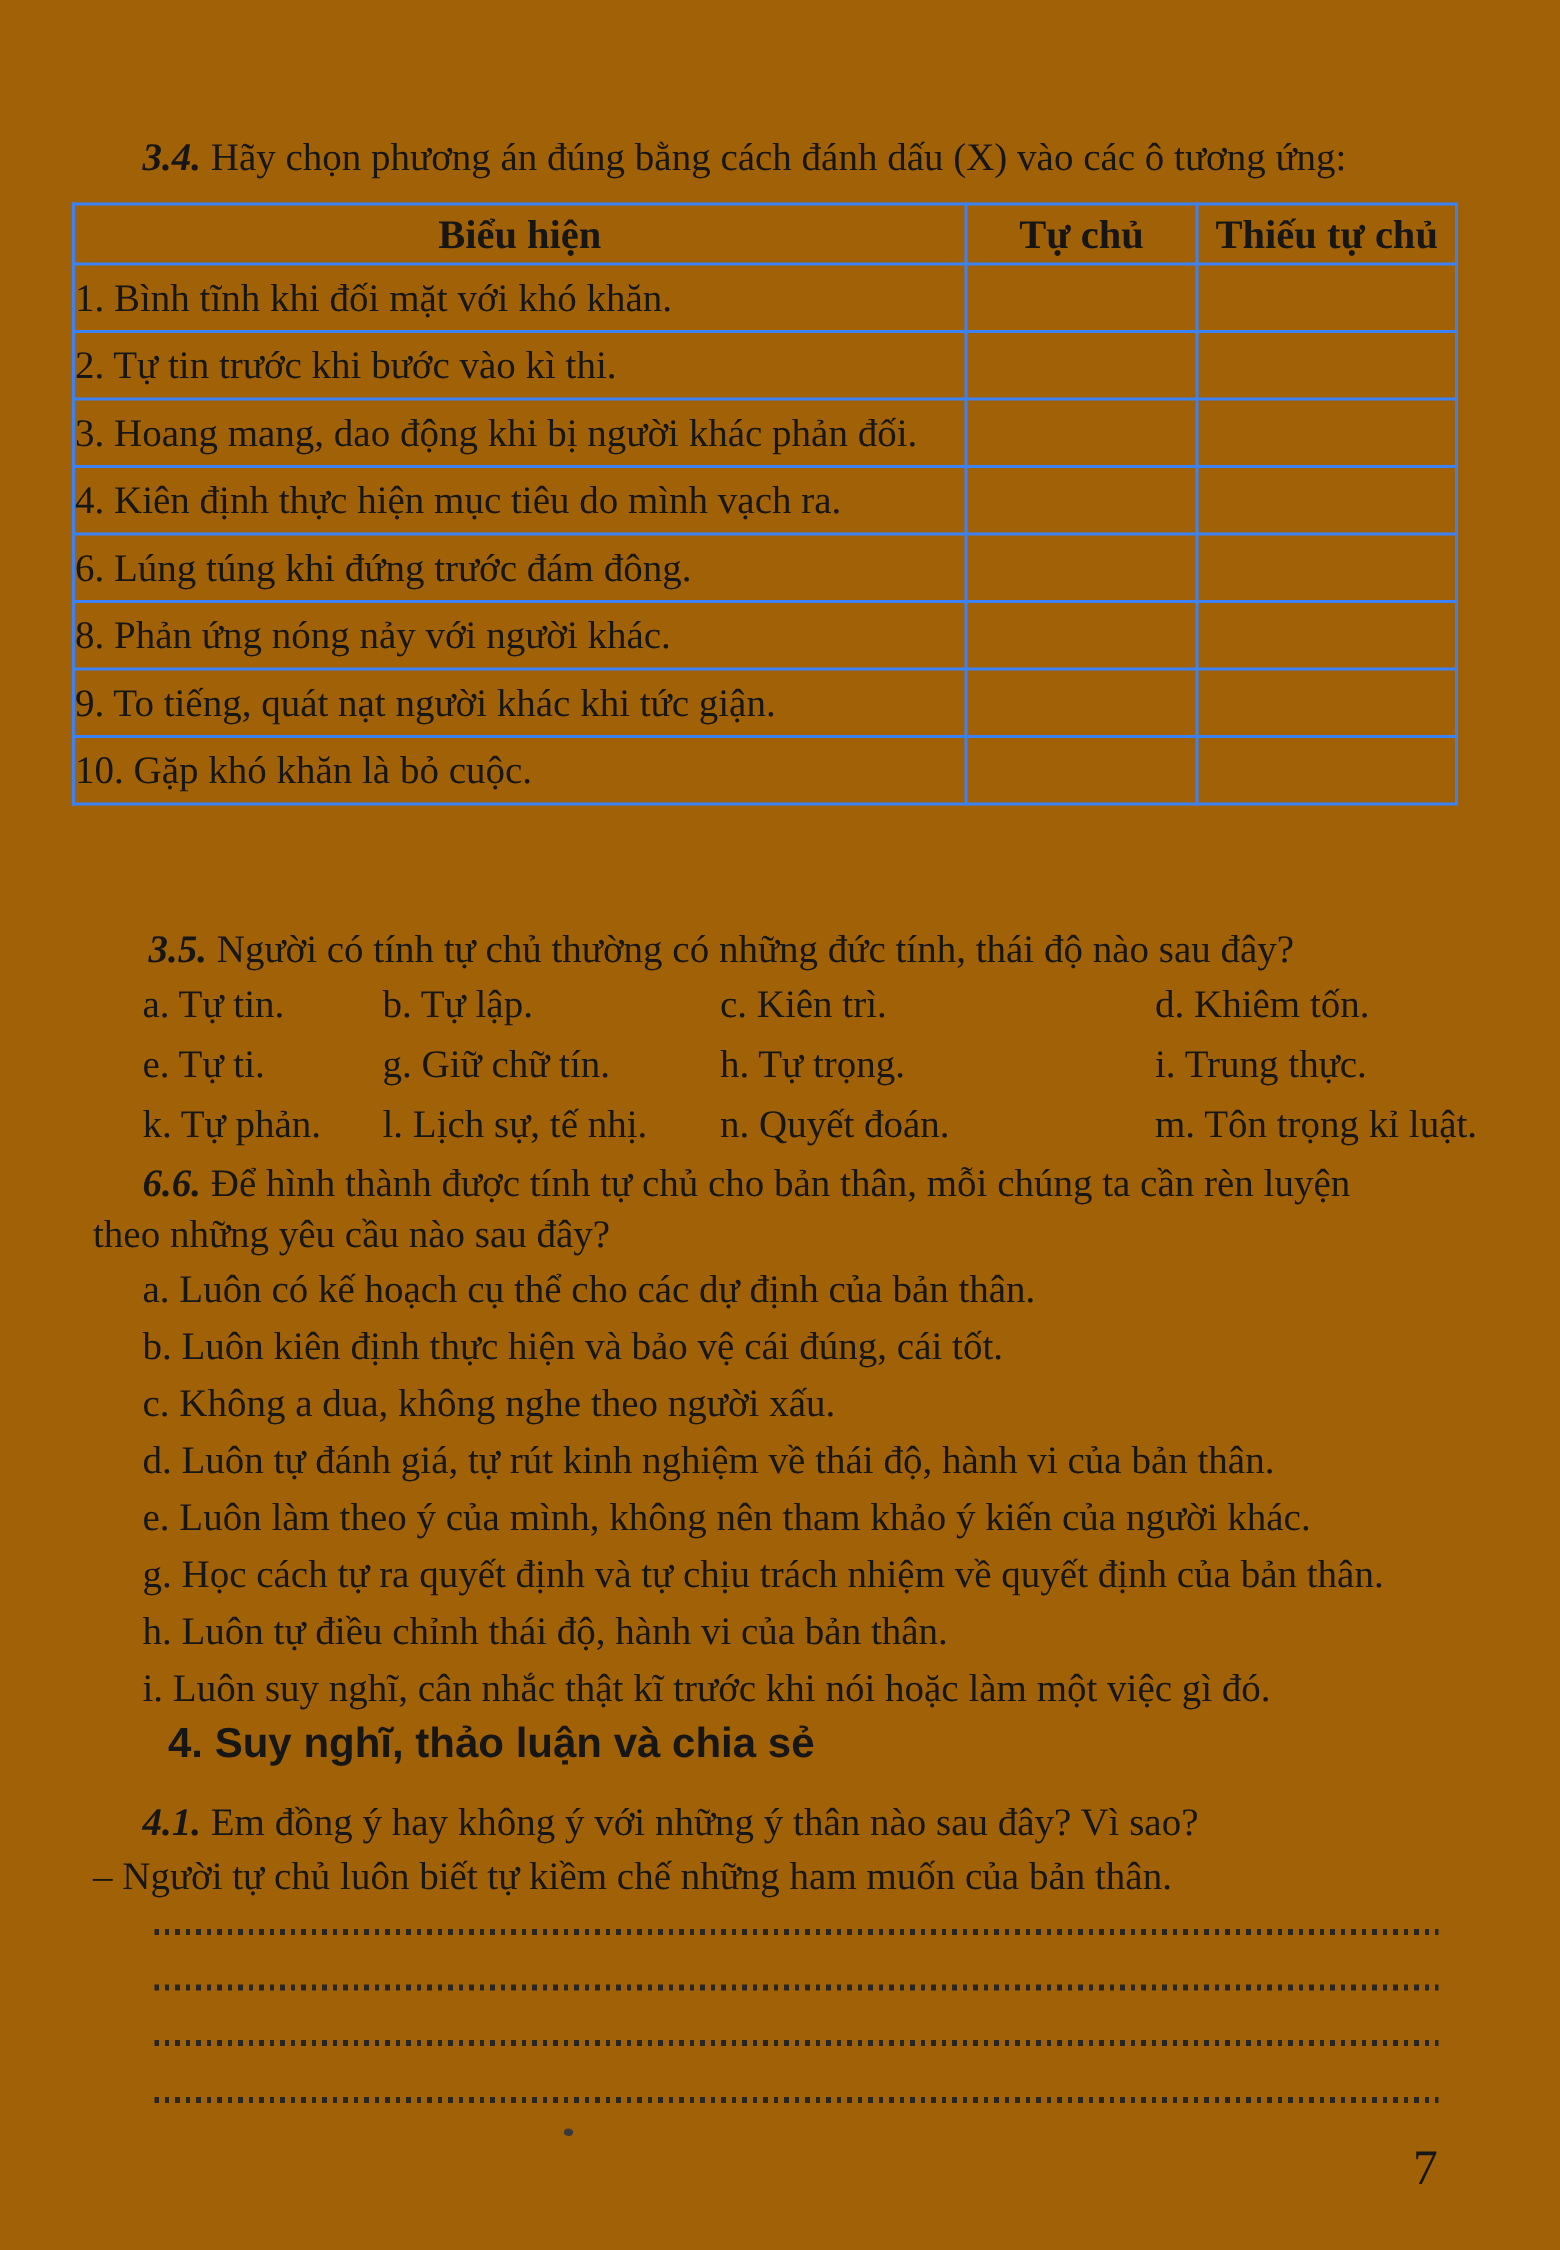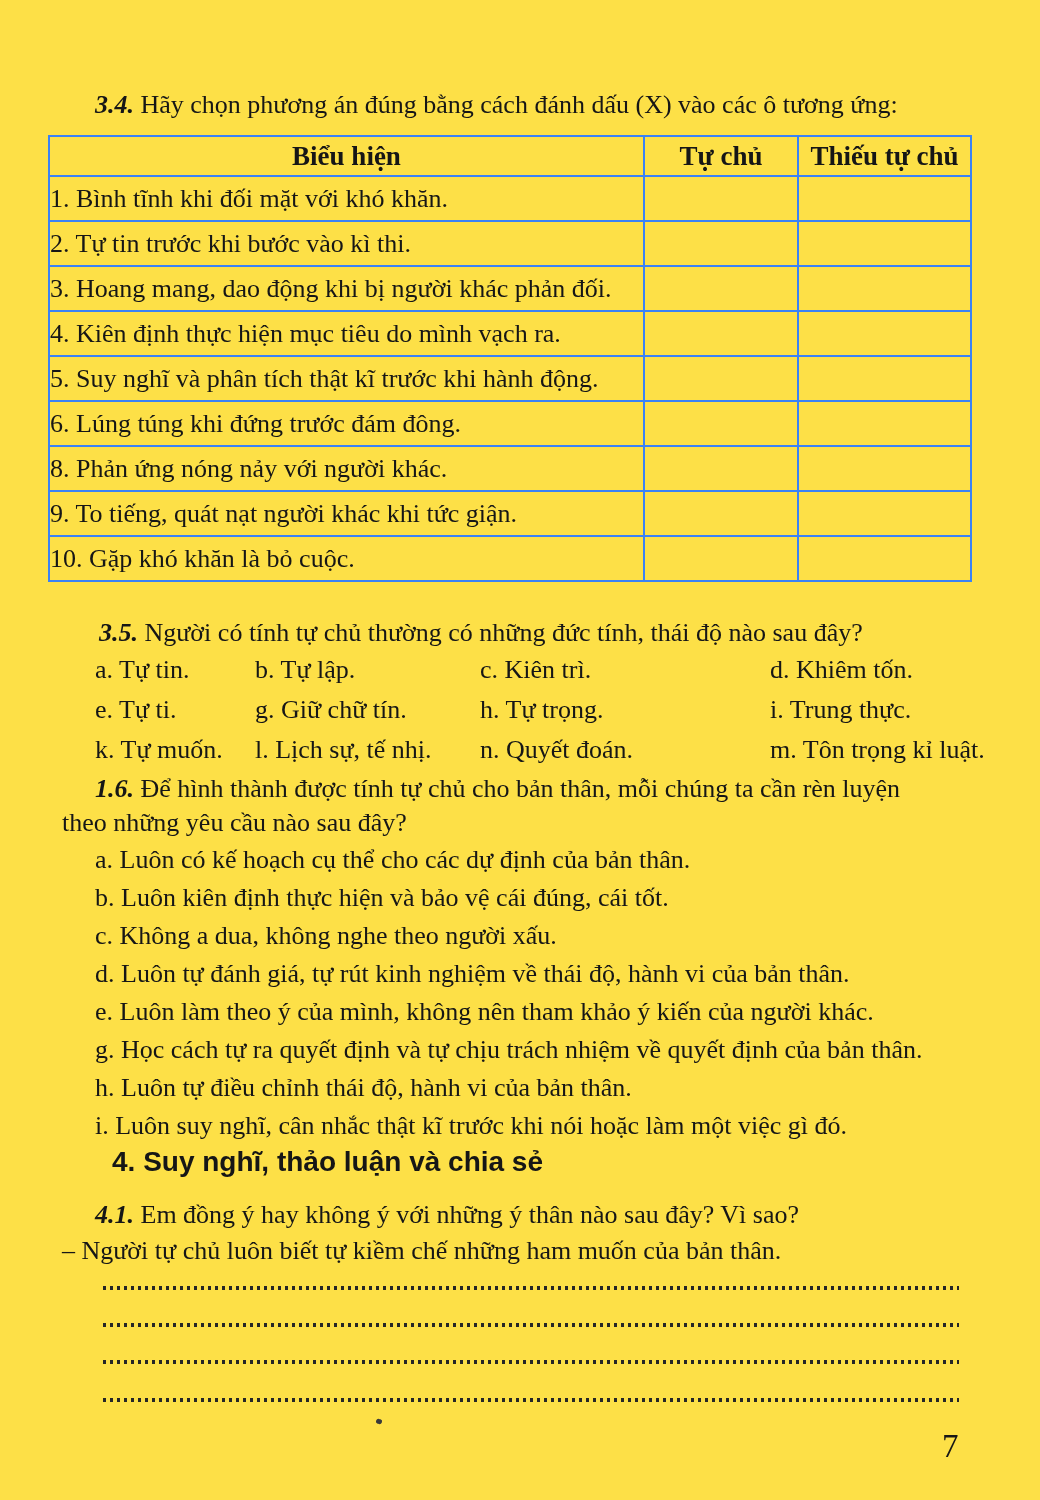--- a/index.html
+++ b/index.html
@@ -1,19 +1,19 @@
 <!DOCTYPE html>
 <html lang="vi"><head>
 <meta charset="utf-8">
 <style>
   html,body{margin:0;padding:0;background:#ffffff;}
   .page{
     position:relative;
     width:1040px;height:1500px;
-    background:#fde047;
+    background:#a16207;
     color:#161616;
     font-family:"Liberation Serif","DejaVu Serif",serif;
     overflow:hidden;
   }
   .abs{position:absolute;}
   .qlabel{font-weight:bold;font-style:italic;}
   .para{font-size:26px;line-height:34px;white-space:nowrap;}
 
   
   table.checktable{
@@ -120,25 +120,20 @@
         <td class="rowlabel">3. Hoang mang, dao động khi bị người khác phản đối.</td>
         <td></td>
         <td></td>
       </tr>
       <tr>
         <td class="rowlabel">4. Kiên định thực hiện mục tiêu do mình vạch ra.</td>
         <td></td>
         <td></td>
       </tr>
       <tr>
-        <td class="rowlabel">5. Suy nghĩ và phân tích thật kĩ trước khi hành động.</td>
-        <td></td>
-        <td></td>
-      </tr>
-      <tr>
         <td class="rowlabel">6. Lúng túng khi đứng trước đám đông.</td>
         <td></td>
         <td></td>
       </tr>
       <tr>
         <td class="rowlabel">8. Phản ứng nóng nảy với người khác.</td>
         <td></td>
         <td></td>
       </tr>
       <tr>
@@ -162,28 +157,28 @@
 
   <div class="abs optgrid" style="top:650px;left:95px;width:900px;">
     <div>a. Tự tin.</div>
     <div>b. Tự lập.</div>
     <div>c. Kiên trì.</div>
     <div>d. Khiêm tốn.</div>
     <div>e. Tự ti.</div>
     <div>g. Giữ chữ tín.</div>
     <div>h. Tự trọng.</div>
     <div>i. Trung thực.</div>
-    <div>k. Tự muốn.</div>
+    <div>k. Tự phản.</div>
     <div>l. Lịch sự, tế nhị.</div>
     <div>n. Quyết đoán.</div>
     <div>m. Tôn trọng kỉ luật.</div>
   </div>
 
   <div class="abs para" style="top:772px;left:95px;">
-    <span class="qlabel">1.6.</span>
+    <span class="qlabel">6.6.</span>
     <span>Để hình thành được tính tự chủ cho bản thân, mỗi chúng ta cần rèn luyện</span>
   </div>
   <div class="abs para" style="top:806px;left:62px;">
     <span>theo những yêu cầu nào sau đây?</span>
   </div>
 
   <div class="abs optlist" style="top:845px;left:95px;width:910px;">
     <div>a. Luôn có kế hoạch cụ thể cho các dự định của bản thân.</div>
     <div>b. Luôn kiên định thực hiện và bảo vệ cái đúng, cái tốt.</div>
     <div>c. Không a dua, không nghe theo người xấu.</div>

